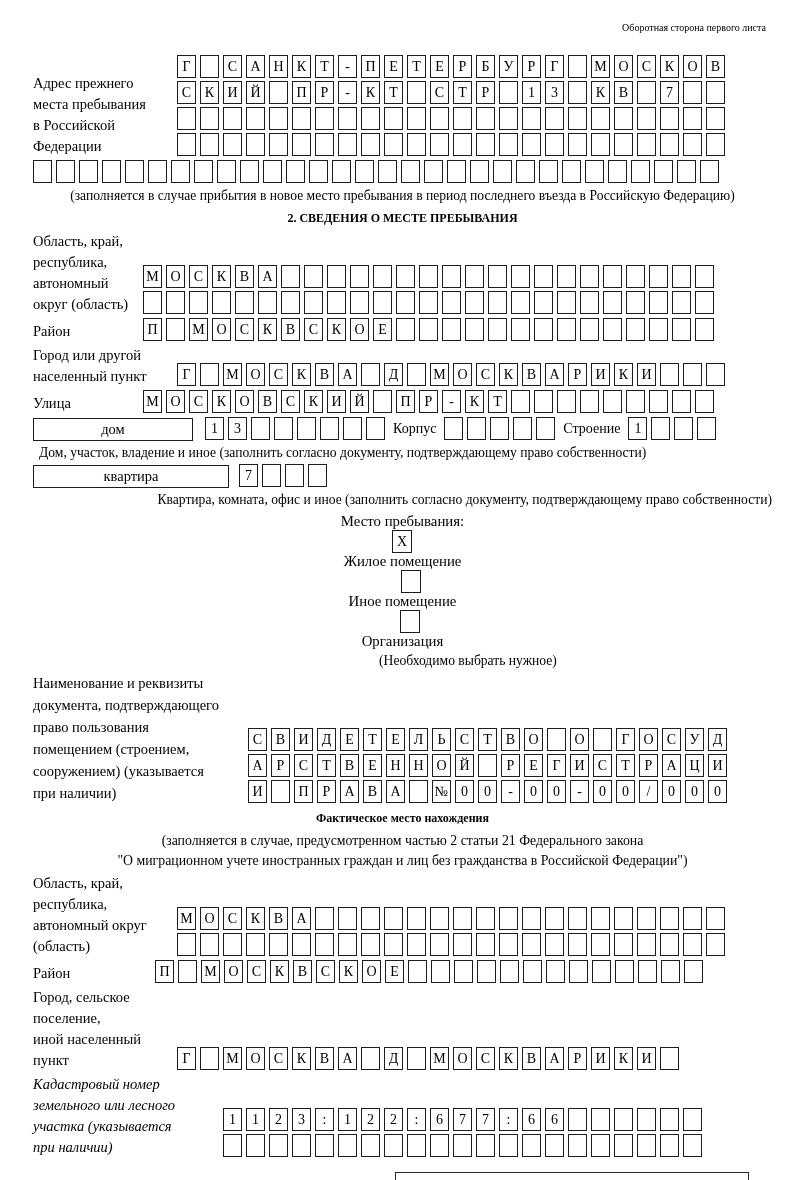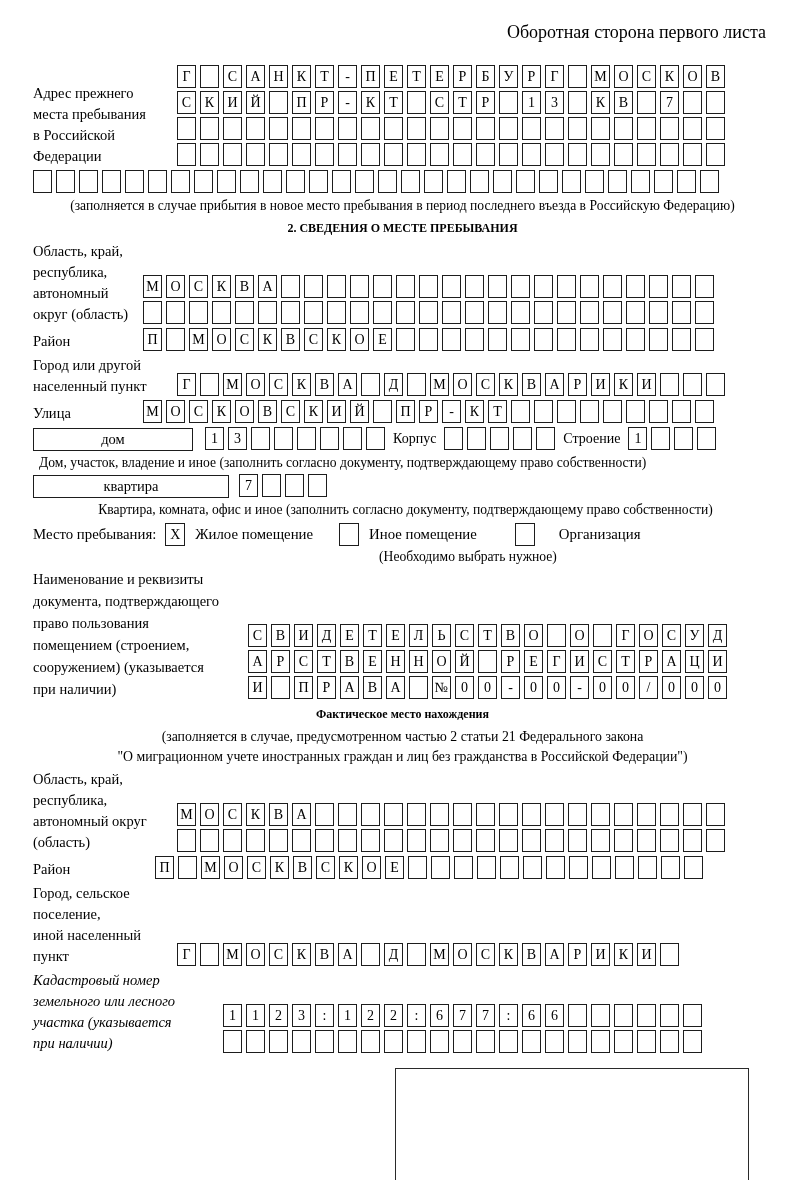--- a/index.html
+++ b/index.html
@@ -1,21 +1,21 @@
 <!DOCTYPE html>
 <html><head>
 <meta charset="utf-8">
 <style>
   * { box-sizing: content-box; }
   html,body { margin:0; padding:0; background:#fff; color:#000;
     font-family:"Liberation Serif","DejaVu Serif",serif; }
   .page { width:800px; height:1180px; overflow:hidden; padding:6px 28px 0 33px;
     box-sizing:border-box; background:#fff; }
 
-  .corner { text-align:right; font-size:18px; margin:16px 6px 22px 0; }
+  .corner { text-align:right; font-size:10px; margin:16px 6px 22px 0; }
 
   .row { display:flex; align-items:flex-end; margin-top:3px; }
   .lbl { font-size:14.5px; line-height:21px; white-space:pre-line; flex:0 0 auto; }
   .w-prev  { width:144px; }
   .w-s1    { width:110px; }
   .w-gorod { width:144px; }
   .w-doc   { width:215px; }
   .w-s3ob  { width:144px; }
   .w-s3ray { width:122px; }
   .w-kad   { width:190px;font-style:italic; }
@@ -30,21 +30,21 @@
 
   .caption { text-align:center; font-size:13.6px; line-height:17px; margin:3px 0 2px; }
   .h { text-align:center; font-weight:bold; font-size:12px; margin:7px 0 5px; }
 
   .inline-box { border:1.5px solid #1d1d1d; height:21px; display:flex;
     align-items:center; justify-content:center; font-size:14.5px; flex:0 0 auto; }
   .dom-box { width:158px; margin-right:12px; }
   .kv-box  { width:194px; margin-right:10px; }
   .inline-lbl { font-size:14px; line-height:24px; margin:0 8px; flex:0 0 auto; }
 
-  .mesto-row { display:flex; align-items:center; margin-top:5px; font-size:14.8px; }
+  .mesto-row { display:flex; align-items:center; margin-top:5px; font-size:14.8px;flex-direction:column; }
   .cb { width:18px; height:21px; border:1.5px solid #1d1d1d; margin:0 10px 0 9px;
     display:flex; align-items:center; justify-content:center; font-size:14px; flex:0 0 auto; }
   .mesto-note { font-size:13.6px; margin:3px 0 2px 250px; width:370px; text-align:center; }
 
   .fact-note { text-align:center; font-size:13.8px; line-height:19px; margin:1px 0; }
 
   .stamp-box { width:352px; height:168px; border:1.6px solid #2a2a2a;
     margin:14px 0 6px 362px; }
 </style>
 </head>
@@ -390,21 +390,21 @@
 
   <div class="row">
     <div class="inline-box kv-box">квартира</div>
     <div class="cells">
         <span class="cell">7</span>
         <span class="cell"></span>
         <span class="cell"></span>
         <span class="cell"></span>
       </div>
   </div>
-  <div class="caption" style="text-align:center; margin-left:6px;">Квартира, комната, офис и иное (заполнить согласно документу, подтверждающему право собственности)</div>
+  <div class="caption" style="text-align:right; margin-left:6px;">Квартира, комната, офис и иное (заполнить согласно документу, подтверждающему право собственности)</div>
 
   <div class="mesto-row">
     <span>Место пребывания:</span>
     <span class="cb">X</span>
     <span>Жилое помещение</span>
     <span class="cb" style="margin-left:26px;"></span>
     <span>Иное помещение</span>
     <span class="cb" style="margin-left:38px; margin-right:24px;"></span>
     <span>Организация</span>
   </div>

